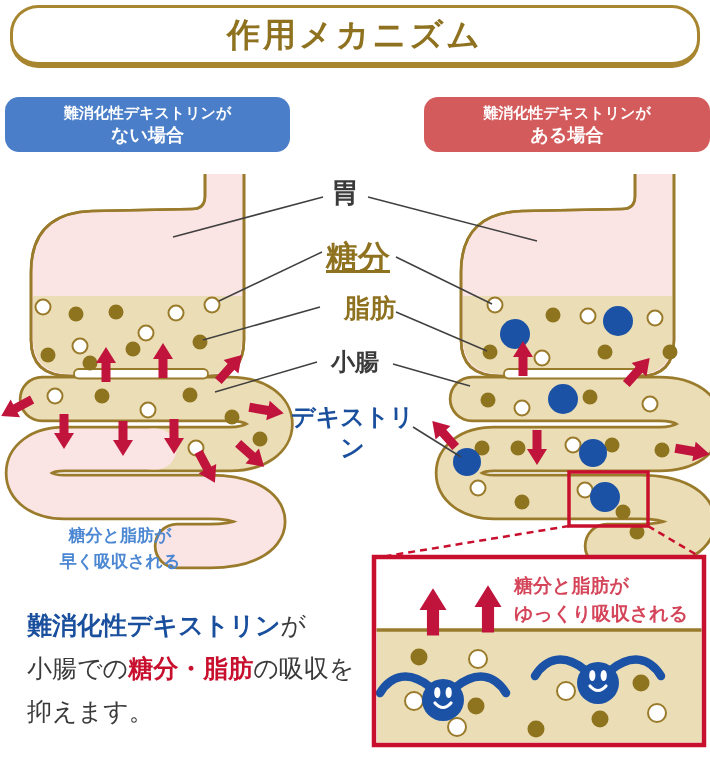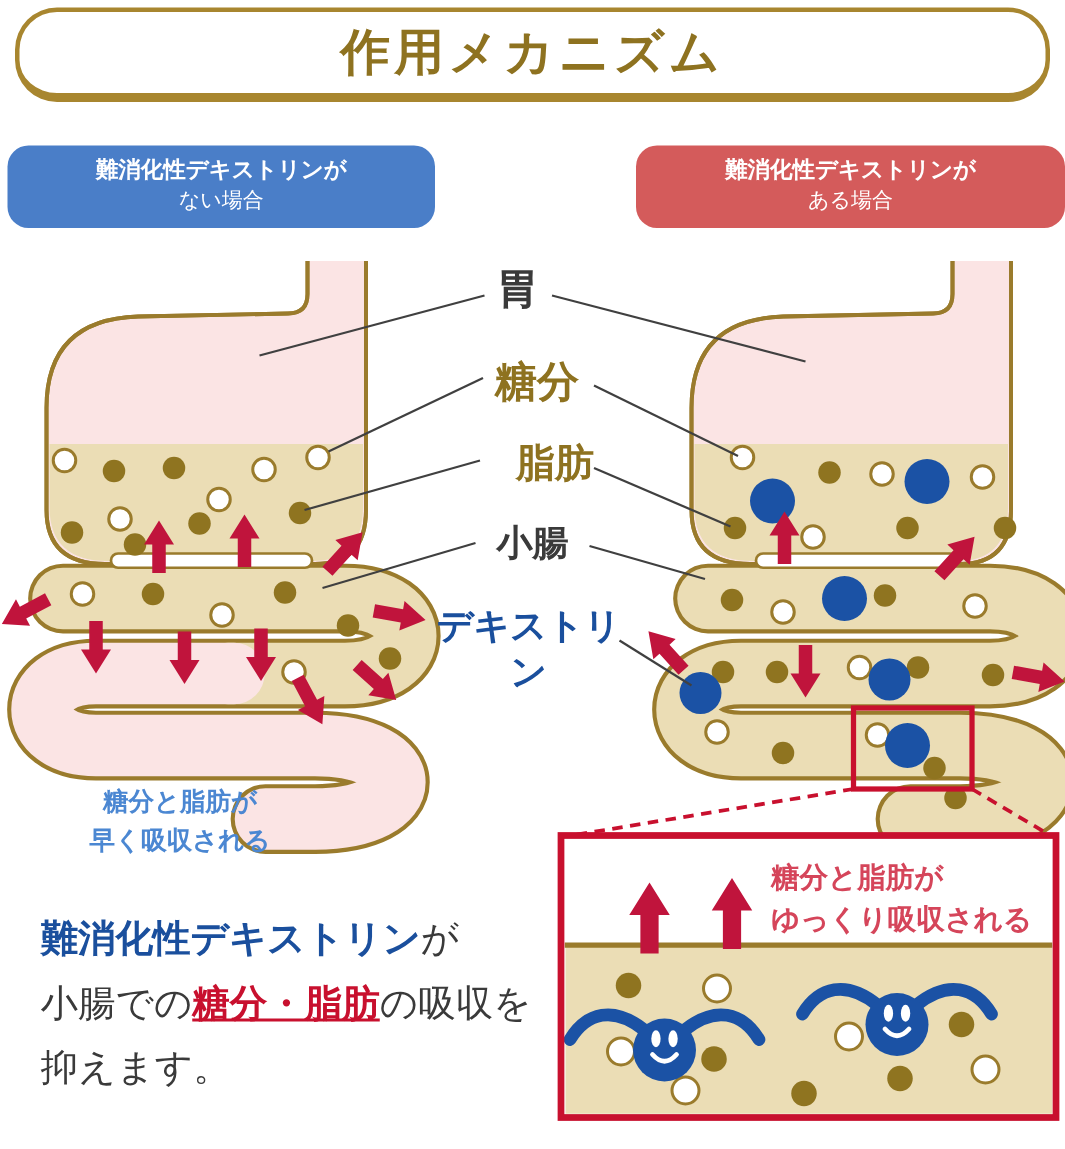--- a/index.html
+++ b/index.html
@@ -18,40 +18,40 @@
   }
   .title-banner span{
     font-size:33px;font-weight:bold;color:var(--title_gold);letter-spacing:3px;
   }
   
   .pill{
     top:97px;height:55px;border-radius:14px;color:#fff;text-align:center;
     display:flex;flex-direction:column;justify-content:center;z-index:3;
   }
   .pill .l1{font-size:15px;font-weight:bold;line-height:20px;}
-  .pill .l2{font-size:14px;font-weight:normal;line-height:23px;}
+  .pill .l2{font-size:18px;font-weight:bold;line-height:23px;}
   .pill-blue{left:5px;width:285px;background:var(--blue_header);}
   .pill-red{left:424px;width:286px;background:var(--red_header);}
   
   .dlab{z-index:3;text-align:center;font-weight:bold;}
   .lab-stomach{left:320px;top:174px;width:50px;font-size:28px;color:var(--dark);}
-  .lab-sugar{left:320px;top:236px;width:76px;font-size:28px;color:var(--title_gold);}
+  .lab-sugar{left:320px;top:236px;width:76px;font-size:32px;color:var(--title_gold);text-decoration:underline;}
   .lab-fat{left:332px;top:291px;width:76px;font-size:26px;color:var(--title_gold);}
   .lab-intestine{left:317px;top:346px;width:76px;font-size:24px;color:var(--dark);}
   .lab-dextrin{left:280px;top:402px;width:145px;font-size:24px;line-height:31px;color:var(--text_blue);}
   
   .fast-note{left:40px;top:522px;width:160px;text-align:center;font-size:17px;
     font-weight:bold;line-height:26px;color:var(--light_blue);z-index:3;}
   .slow-note{left:514px;top:571px;width:190px;font-size:19px;font-weight:bold;
     line-height:28px;color:var(--slow_red);z-index:3;}
   
   .summary{left:27px;top:604px;width:350px;font-size:25px;line-height:43px;
     color:var(--dark);font-weight:500;z-index:3;}
   .summary .blue{color:var(--text_blue);font-weight:bold;}
-  .summary .red{color:var(--box_red);font-weight:bold;text-decoration:underline;}
+  .summary .red{color:var(--box_red);font-weight:bold;}
   
   #scene{position:absolute;left:0;top:0;z-index:1;}
   .organ-outline{fill:var(--pink);stroke:var(--outline_gold);stroke-width:2.6;}
   .organ-tan{fill:var(--tan);}
   .serp-under{fill:none;stroke:var(--outline_gold);stroke-width:46.5;stroke-linecap:round;stroke-linejoin:round;}
   .serp-tan{fill:none;stroke:var(--tan);stroke-width:41;stroke-linecap:round;stroke-linejoin:round;}
   .serp-pink{fill:none;stroke:var(--pink);stroke-width:41;stroke-linecap:round;stroke-linejoin:round;}
   .slit{fill:#fff;stroke:var(--outline_gold);stroke-width:1.8;}
   .c-white{fill:#fff;stroke:var(--dot_outline);stroke-width:2;}
   .c-gold{fill:var(--fat_dot);}

